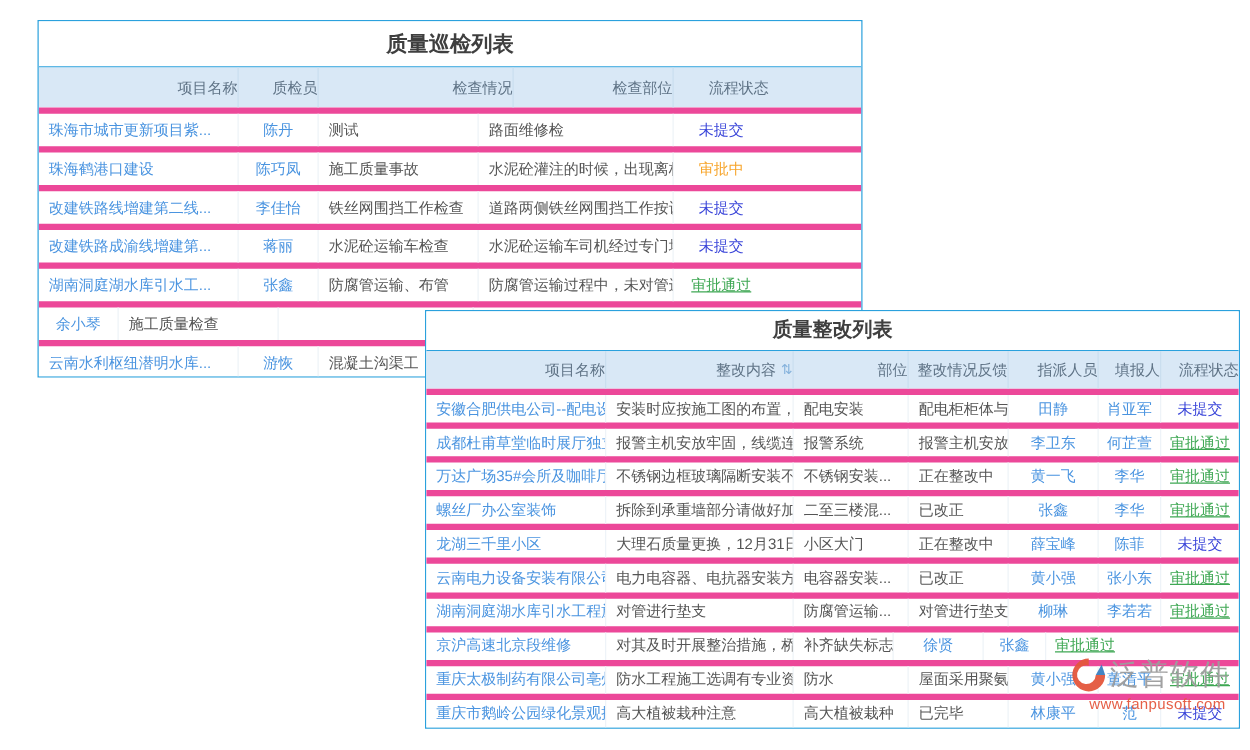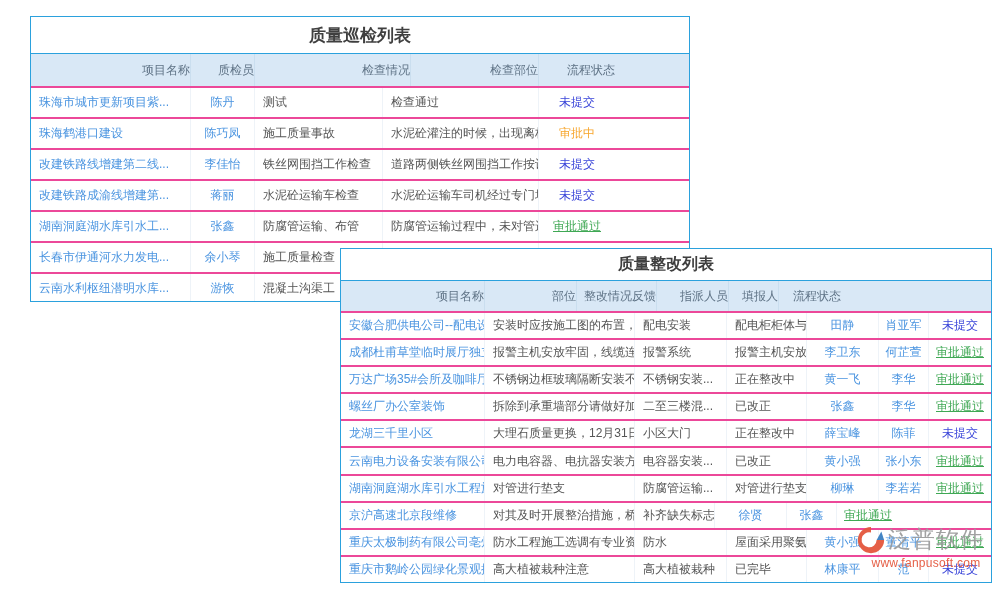--- a/index.html
+++ b/index.html
@@ -11,21 +11,21 @@
   #t1{left:30px;top:16px;width:660px;height:286px;z-index:1}
   #t2{left:340px;top:248px;width:652px;height:335px;z-index:2}
   .title{display:flex;align-items:center;justify-content:center;font-weight:700;color:#3f3f3f;border-bottom:1px solid var(--accent);background:#ffffff}
   #t1 .title{height:36px;font-size:17px}
   #t2 .title{height:31px;font-size:16px}
   .thead{display:flex;background:var(--header-bg)}
   #t1 .thead{height:32px}
   #t2 .thead{height:30px}
   .hcell{display:flex;align-items:center;justify-content:flex-end;font-size:12px;color:var(--header-text);border-right:1px solid #cadeef;box-sizing:border-box;gap:4px;white-space:nowrap;overflow:hidden}
   .hcell:last-child{border-right:none}
-  .row{display:flex;border-top:2px solid #ec4899;box-sizing:border-box;background:#fff}
+  .row{display:flex;border-top:5px solid #ec4899;box-sizing:border-box;background:#fff}
   #t1 .row{height:31px}
   #t2 .row{height:27.1px}
   .cell{display:flex;align-items:center;padding:0 8px;font-size:12px;color:#555555;white-space:nowrap;overflow:hidden;border-right:1px solid #eef3f8;box-sizing:border-box}
   .cell:last-child{border-right:none}
   .center{justify-content:center}
   .link{color:var(--link)}
   .st-pending{color:var(--pending)}
   .st-reviewing{color:var(--reviewing)}
   .st-approved{color:var(--approved);text-decoration:underline}
   .sort-icon{font-size:11px;color:#86b2dc;line-height:1}
@@ -59,21 +59,21 @@
       </div>
       <div class="hcell t1-w4">
         <span>流程状态</span>
       </div>
     </div>
   <div id="t1-body">
       <div class="row">
         <div class="cell t1-w0 link">珠海市城市更新项目紫...</div>
         <div class="cell t1-w1 center link">陈丹</div>
         <div class="cell t1-w2">测试</div>
-        <div class="cell t1-w3">检查通过</div>
+        <div class="cell t1-w3">路面维修检</div>
         <div class="cell t1-w4 center status st-pending">未提交</div>
       </div>
       <div class="row">
         <div class="cell t1-w0 link">珠海鹤港口建设</div>
         <div class="cell t1-w1 center link">陈巧凤</div>
         <div class="cell t1-w2">施工质量事故</div>
         <div class="cell t1-w3">水泥砼灌注的时候，出现离析现象</div>
         <div class="cell t1-w4 center status st-reviewing">审批中</div>
       </div>
       <div class="row">
@@ -91,41 +91,44 @@
         <div class="cell t1-w4 center status st-pending">未提交</div>
       </div>
       <div class="row">
         <div class="cell t1-w0 link">湖南洞庭湖水库引水工...</div>
         <div class="cell t1-w1 center link">张鑫</div>
         <div class="cell t1-w2">防腐管运输、布管</div>
         <div class="cell t1-w3">防腐管运输过程中，未对管进行...</div>
         <div class="cell t1-w4 center status st-approved">审批通过</div>
       </div>
       <div class="row">
-        <div class="cell t1-w0 link">长春市伊通河水力发电...</div>
         <div class="cell t1-w1 center link">余小琴</div>
         <div class="cell t1-w2">施工质量检查</div>
         <div class="cell t1-w3"></div>
         <div class="cell t1-w4 center status"></div>
       </div>
       <div class="row">
         <div class="cell t1-w0 link">云南水利枢纽潜明水库...</div>
         <div class="cell t1-w1 center link">游恢</div>
         <div class="cell t1-w2">混凝土沟渠工</div>
         <div class="cell t1-w3"></div>
         <div class="cell t1-w4 center status"></div>
       </div>
     </div>
 </div>
 
 <div class="tbl" id="t2">
   <div class="title">质量整改列表</div>
   <div class="thead" id="t2-head">
       <div class="hcell t2-w0">
         <span>项目名称</span>
+      </div>
+      <div class="hcell t2-w1">
+        <span>整改内容</span>
+        <span class="sort-icon">⇅</span>
       </div>
       <div class="hcell t2-w2">
         <span>部位</span>
       </div>
       <div class="hcell t2-w3">
         <span>整改情况反馈</span>
       </div>
       <div class="hcell t2-w4">
         <span>指派人员</span>
       </div>

